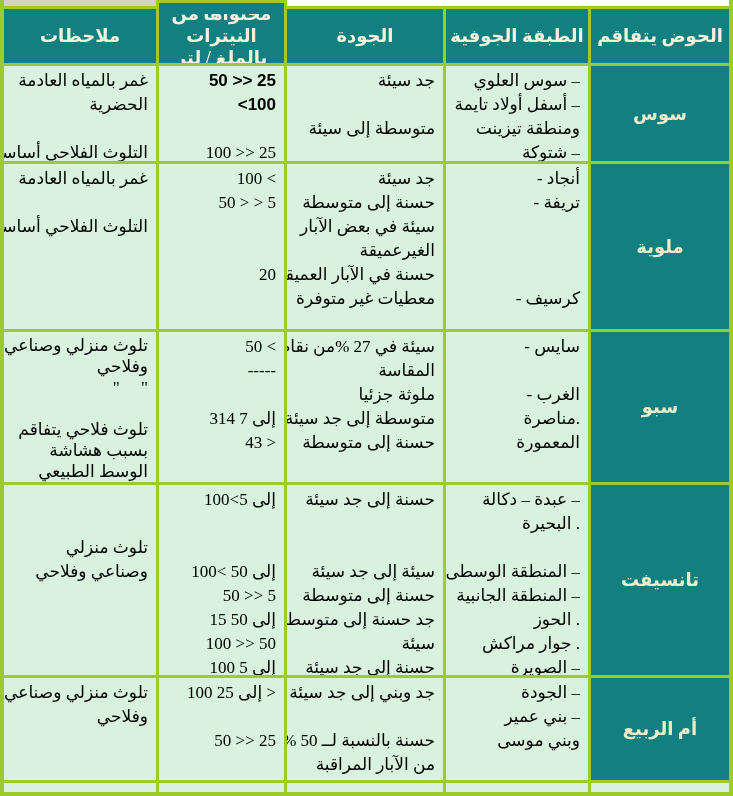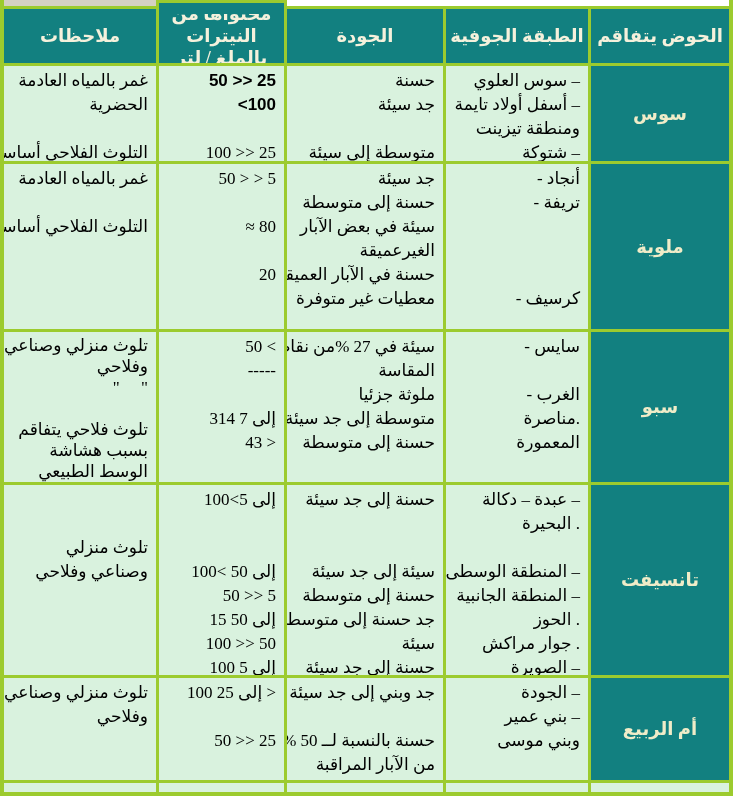--- a/index.html
+++ b/index.html
@@ -92,21 +92,20 @@
       </div>
 
     <div class="basin">سوس</div>
     <div class="cell">
         <div class="ln">– سوس العلوي</div>
         <div class="ln">– أسفل أولاد تايمة</div>
         <div class="ln">ومنطقة تيزينت</div>
         <div class="ln">– شتوكة</div>
       </div>
     <div class="cell">
-        <div class="ln">حسنة</div>
         <div class="ln">جد سيئة</div>
         <div class="ln">&nbsp;</div>
         <div class="ln">متوسطة إلى سيئة</div>
       </div>
     <div class="cell">
         <div class="ln b num">50 &gt;&gt; 25</div>
         <div class="ln b num">&lt;100</div>
         <div class="ln">&nbsp;</div>
         <div class="ln num">100 &gt;&gt; 25</div>
       </div>
@@ -128,23 +127,23 @@
       </div>
     <div class="cell">
         <div class="ln">جد سيئة</div>
         <div class="ln">حسنة إلى متوسطة</div>
         <div class="ln">سيئة في بعض الآبار</div>
         <div class="ln">الغيرعميقة</div>
         <div class="ln">حسنة في الآبار العميقة</div>
         <div class="ln">معطيات غير متوفرة</div>
       </div>
     <div class="cell">
+        <div class="ln num">100 &lt;</div>
         <div class="ln num">50 &gt; &gt; 5</div>
         <div class="ln">&nbsp;</div>
-        <div class="ln num">≈ 80</div>
         <div class="ln">&nbsp;</div>
         <div class="ln num">20</div>
       </div>
     <div class="cell">
         <div class="ln">غمر بالمياه العادمة</div>
         <div class="ln">&nbsp;</div>
         <div class="ln">التلوث الفلاحي أساساً</div>
       </div>
 
     <div class="basin">سبو</div>

